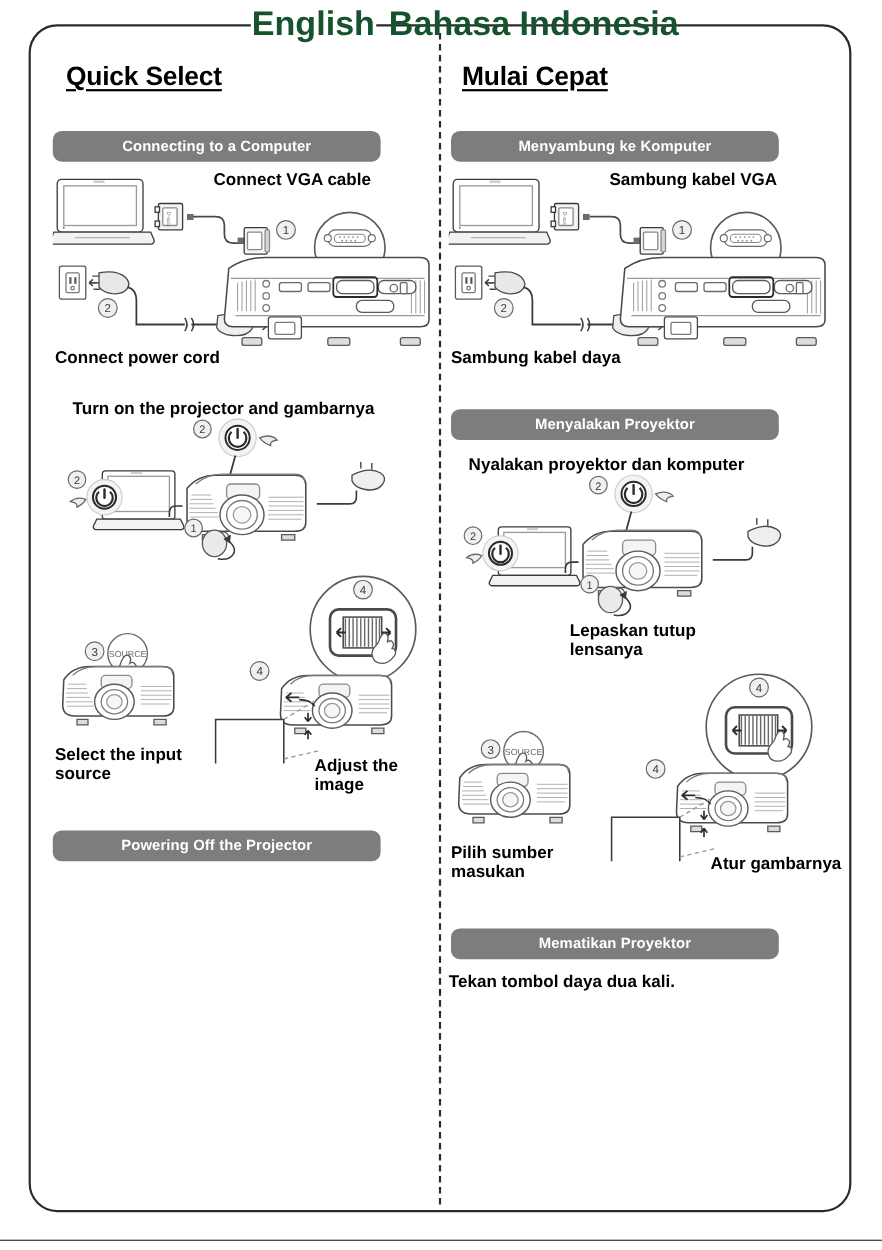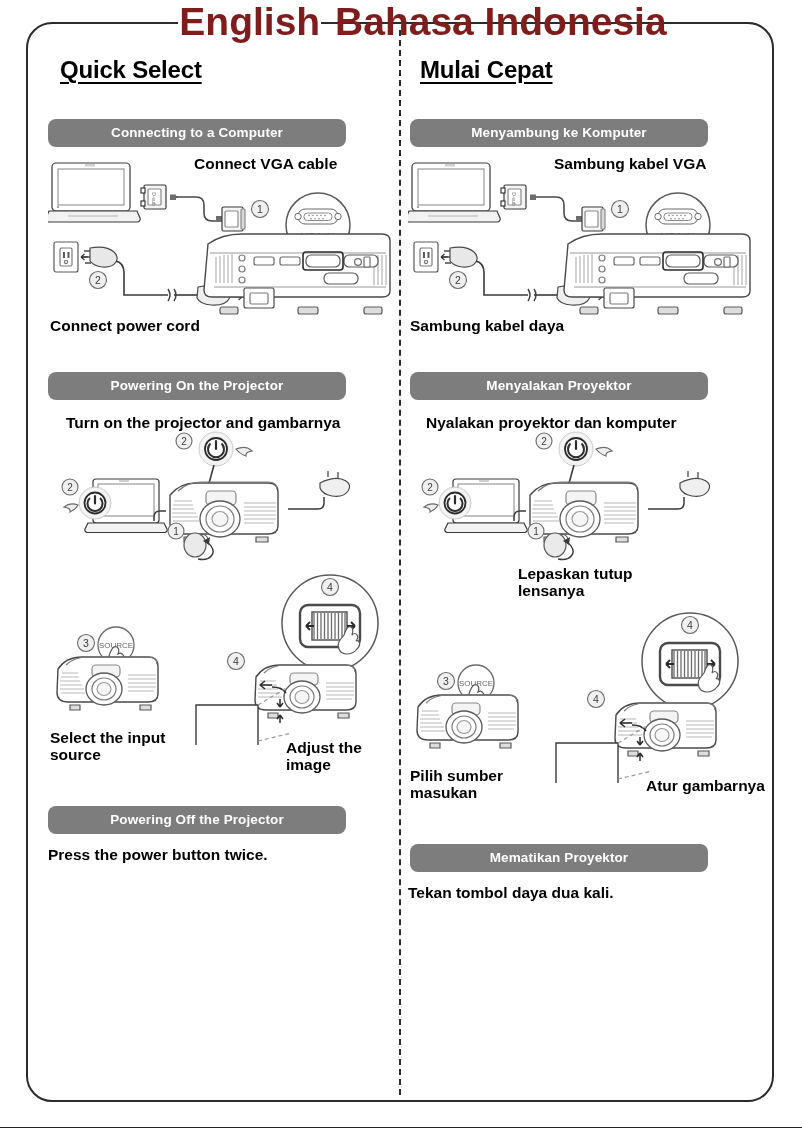--- a/index.html
+++ b/index.html
@@ -36,23 +36,23 @@
   }
   .title-wrap {
     position: absolute;
     left: 0; top: 0px;
     width: 802px;
     text-align: center;
     z-index: 6;
   }
   .title-inner {
     display: inline-block;
-    font-size: 39px;
+    font-size: 31px;
     font-weight: bold;
-    color: #7f1d1d;
+    color: #14532d;
     line-height: 44px;
     padding: 0 6px;
     margin-left: 44px;
   }
   .t-seg { background: #ffffff; padding: 0 1px; }
   .t-gap { background: transparent; padding: 0 1px; }
 
   
   .divider {
     position: absolute;
@@ -271,21 +271,20 @@
             </g>
           </g>
         </svg>
 
         <div class="lbl cap-lg" style="left:146px; top:8px;">Connect VGA cable</div>
         <div class="lbl cap-lg" style="left:2px; top:170px;">Connect power cord</div>
       </div>
     </div>
 
     <div class="section" style="margin-top:26px;">
-      <div class="banner">Powering On the Projector</div>
 
       <div class="cap cap-lg" style="margin:14px 0 0 18px;">Turn on the projector and gambarnya</div>
 
       <div class="draw">
         <svg class="art" width="352" height="130" viewBox="0 0 352 130">
           <g fill="none" stroke="#3a3a3a" stroke-width="1.2">
 
             <g>
               <circle cx="136" cy="10" r="8" fill="#f0f0f0" stroke="#6a6a6a" stroke-width="1.1"></circle>
               <text x="136" y="14" font-family="Liberation Sans, sans-serif" font-size="10" fill="#3a3a3a" stroke="none" text-anchor="middle">2</text>
@@ -483,21 +482,20 @@
       </div>
 
       <div style="position:relative; height:42px; margin-top:-16px;">
         <div class="cap cap-lg" style="position:absolute; left:2px; top:0; width:150px;">Select the input source</div>
         <div class="cap cap-lg" style="position:absolute; left:238px; top:10px; width:120px;">Adjust the image</div>
       </div>
     </div>
 
     <div class="section" style="margin-top:14px;">
       <div class="banner">Powering Off the Projector</div>
-      <div class="cap cap-lg" style="margin-top:12px;">Press the power button twice.</div>
     </div>
   </div>
 
   <div class="col col-id">
 
     <div class="col-title">Mulai Cepat</div>
 
     <div class="section">
       <div class="banner">Menyambung ke Komputer</div>
 

